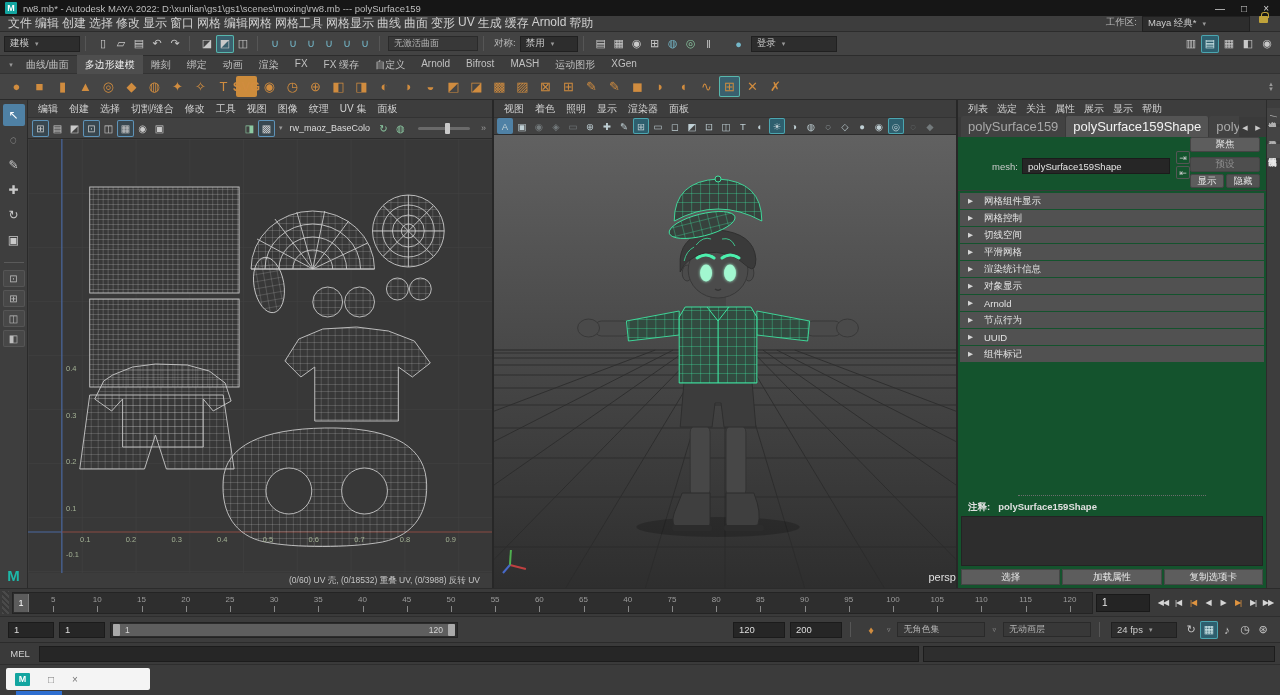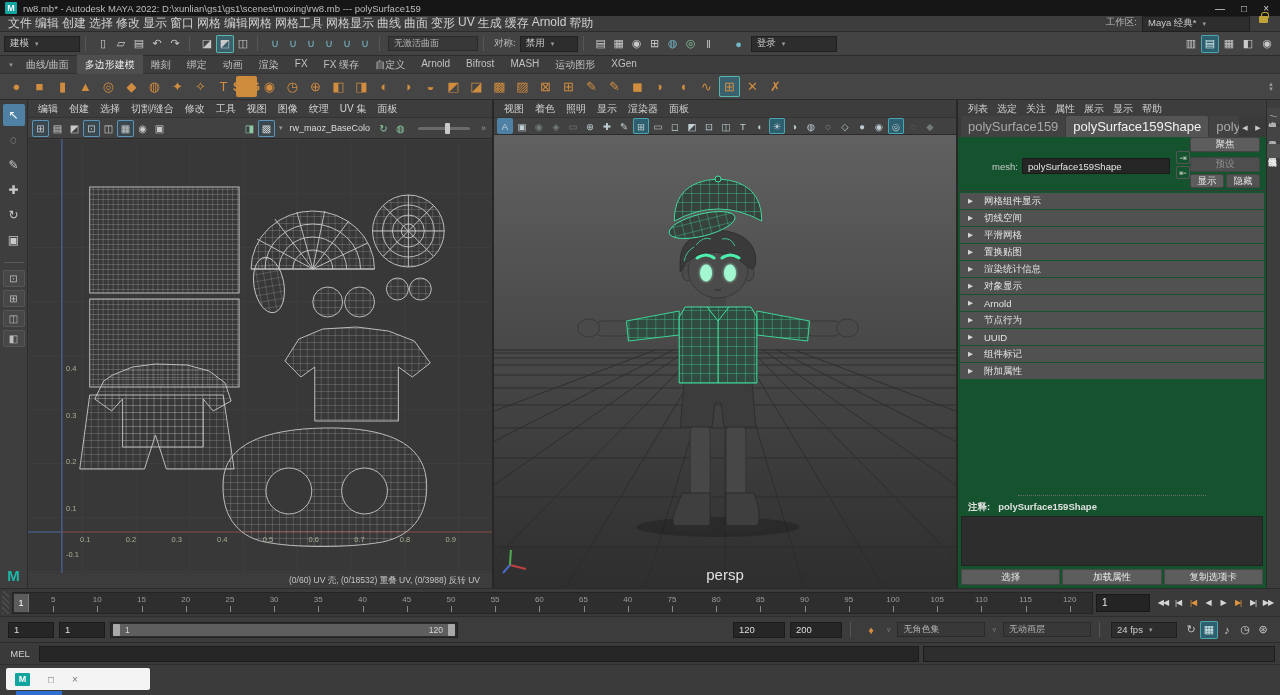--- a/index.html
+++ b/index.html
@@ -65,21 +65,21 @@
 .uv-canvas svg{position:absolute;inset:0;width:100%;height:100%}
 .uv-bottomlabels{position:absolute;left:52px;right:36px;top:396px;display:flex;justify-content:space-between;font-size:7.5px;color:#a3b194;pointer-events:none}
 .uv-leftlabels{position:absolute;left:38px;top:225px;height:195px;display:flex;flex-direction:column;justify-content:space-between;font-size:7.5px;color:#a3b194;pointer-events:none}
 .uv-status{height:15px;display:flex;align-items:center;justify-content:flex-end;padding-right:12px;font-size:8.5px;color:#c5c5c5;background:#3c3c3c;flex:none}
 
 .viewport{width:464px;display:flex;flex-direction:column;background:#3c3c3c;border-right:2px solid #272727;flex:none}
 .vp-toolbar{height:18px;display:flex;align-items:center;gap:1px;padding:0 3px;background:#414141;border-top:1px solid #333;border-bottom:1px solid #2b2b2b;flex:none}
 .vp-toolbar .icon{width:16px;height:16px;font-size:9.5px;color:#bfcfd4}
 .vp-canvas{flex:1;position:relative;overflow:hidden;background:linear-gradient(#616161,#4c4c4c 40%,#2e2e2e)}
 .vp-canvas svg{position:absolute;inset:0;width:100%;height:100%}
-.persp-label{position:absolute;bottom:5px;left:0;right:0;text-align:center;font-size:15px;color:#e0e0e0;pointer-events:none}
+.persp-label{position:absolute;bottom:5px;left:0;right:0;text-align:right;font-size:11px;color:#e0e0e0;pointer-events:none}
 
 .ae{width:308px;display:flex;flex-direction:column;background:#14532d;flex:none}
 .ae-tabs{height:20px;display:flex;align-items:flex-end;background:#3a3a3a;padding:0 3px;gap:1px;flex:none}
 .ae-tabs .item{padding:3px 7px;font-size:13px;background:#424242;color:#a8a8a8;border-radius:2px 2px 0 0;white-space:nowrap;cursor:default}
 .ae-tabs .item.active{background:#545454;color:#f2f2f2}
 .ae-tabarrows{margin-left:auto;display:flex;gap:3px}
 .ae-tabarrows .icon{width:10px;font-size:7px}
 .ae-meshrow{height:54px;position:relative;border-bottom:1px solid #3a3a3a;flex:none}
 .ae-btn{position:absolute;background:#5d5d5d;border:1px solid #444;border-radius:2px;font-size:9.5px;display:flex;align-items:center;justify-content:center;color:#e2e2e2;cursor:default}
 .ae-btn.disabled{color:#8d8d8d;background:#4e4e4e}
@@ -566,30 +566,29 @@
             <span class="icon">⇥</span>
             <span class="icon">⇤</span>
           </span>
         <span class="ae-btn" style="right:6px;top:0;width:70px;height:15px">聚焦</span>
         <span class="ae-btn disabled" style="right:6px;top:20px;width:70px;height:15px">预设</span>
         <span class="ae-btn" style="right:42px;top:37px;width:34px;height:14px">显示</span>
         <span class="ae-btn" style="right:6px;top:37px;width:34px;height:14px;background:#525252">隐藏</span>
       </div>
       <div class="ae-sections">
           <span class="ae-section">网格组件显示</span>
+          <span class="ae-section">网格控制</span>
           <span class="ae-section">切线空间</span>
           <span class="ae-section">平滑网格</span>
-          <span class="ae-section">置换贴图</span>
           <span class="ae-section">渲染统计信息</span>
           <span class="ae-section">对象显示</span>
           <span class="ae-section">Arnold</span>
           <span class="ae-section">节点行为</span>
           <span class="ae-section">UUID</span>
           <span class="ae-section">组件标记</span>
-          <span class="ae-section">附加属性</span>
         </div>
       <div class="ae-fill"></div>
       <div class="ae-dots"></div>
       <div class="ae-notesrow">
         <span style="font-weight:bold">注释:</span>
         <span style="font-weight:bold">polySurface159Shape</span>
       </div>
       <div class="ae-notes"></div>
       <div class="ae-bottom">
           <span class="btn">选择</span>

